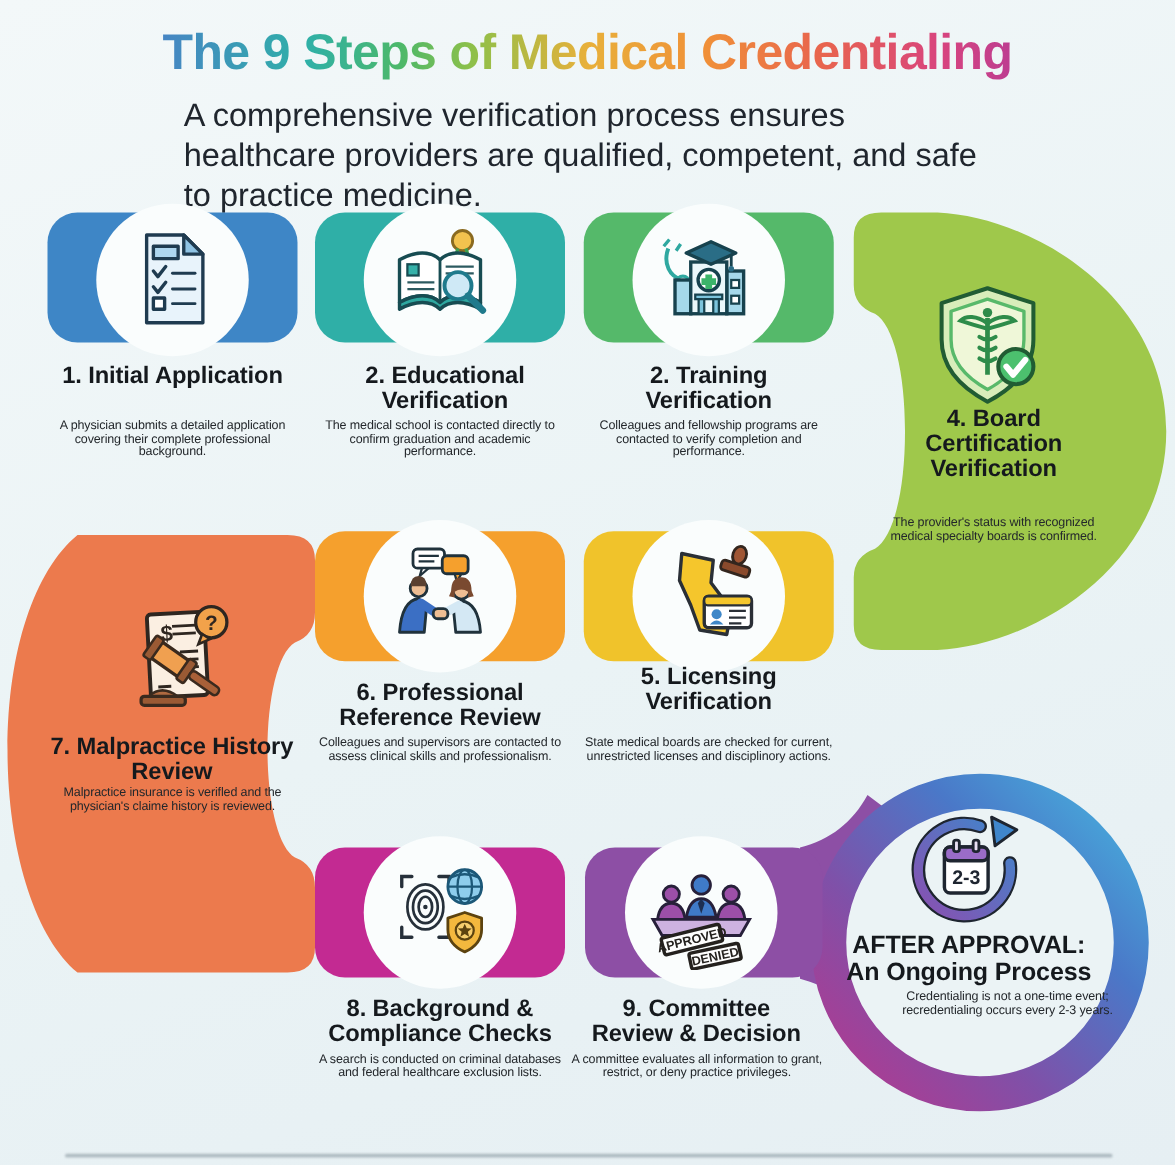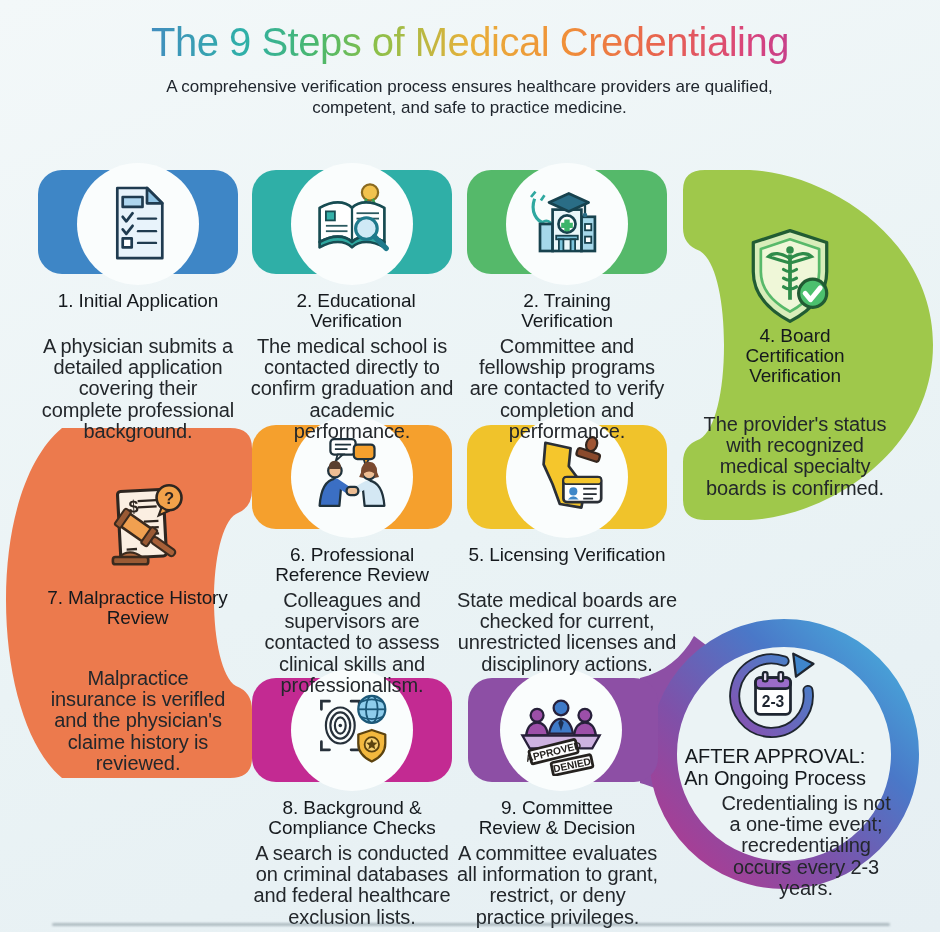--- a/index.html
+++ b/index.html
@@ -3,39 +3,39 @@
 <meta charset="utf-8">
 <style>
   html,body{margin:0;padding:0;}
   #canvas{
     position:relative;width:940px;height:932px;overflow:hidden;
     background:linear-gradient(160deg,#f3f8f9 0%,#eaf3f5 55%,#e6eff3 100%);
     font-family:"Liberation Sans","DejaVu Sans",sans-serif;
   }
   .main-title{
     position:absolute;left:0;top:20px;width:940px;text-align:center;
-    font-size:40px;font-weight:normal;letter-spacing:-0.5px;
+    font-size:40px;font-weight:bold;letter-spacing:-0.5px;
     background:linear-gradient(90deg,#6a5ab8 0%,#4a7fc8 12%,#2fb0a8 26%,#4cb86a 34%,#8cc04a 40%,#e8b03a 50%,#f09038 60%,#e8644e 70%,#d8447e 80%,#b03a9a 89%,#8a48b8 100%);
     -webkit-background-clip:text;background-clip:text;color:transparent;
   }
   .subtitle{
-    position:absolute;left:147px;top:76px;width:645px;text-align:center;
-    font-size:17px;line-height:1.24;color:#20262e;
+    position:absolute;left:147px;top:76px;width:645px;
+    font-size:26px;line-height:1.24;color:#20262e;
   }
   .card{position:absolute;width:200px;height:104px;border-radius:24px;}
   .icon-circle{
     position:absolute;width:122px;height:122px;border-radius:50%;
     background:#fafdfd;display:flex;align-items:center;justify-content:center;
   }
   .step-title{
-    position:absolute;text-align:center;font-weight:normal;font-size:19px;
+    position:absolute;text-align:center;font-weight:bold;font-size:19px;
     line-height:1.06;color:#15191d;letter-spacing:-0.1px;
   }
   .step-body{
-    position:absolute;text-align:center;font-size:20px;line-height:1.06;
+    position:absolute;text-align:center;font-size:10px;line-height:1.06;
     color:#23272b;letter-spacing:-0.1px;
   }
   .blob-svg,.conn-svg,.ring-svg,.icon-abs{position:absolute;}
   .bottom-line{
     position:absolute;left:52px;top:923px;width:838px;height:3px;
     background:rgba(70,90,100,0.35);border-radius:2px;filter:blur(1px);
   }
 </style>
 </head>
 <body>
@@ -279,33 +279,33 @@
     <text x="50" y="62" text-anchor="middle" font-size="17" font-weight="bold" fill="#1e2530" font-family="Liberation Sans,sans-serif">2-3</text>
   </svg>
 
   <div class="step-title" style="left:48px;top:291px;width:180px">1. Initial Application</div>
   <div class="step-body" style="left:36px;top:336px;width:204px">A physician submits a detailed application covering their complete professional background.</div>
 
   <div class="step-title" style="left:266px;top:291px;width:180px">2. Educational Verification</div>
   <div class="step-body" style="left:250px;top:336px;width:204px">The medical school is contacted directly to confirm graduation and academic performance.</div>
 
   <div class="step-title" style="left:477px;top:291px;width:180px">2. Training Verification</div>
-  <div class="step-body" style="left:465px;top:336px;width:204px">Committee and fellowship programs are contacted to verify completion and performance.</div>
+  <div class="step-body" style="left:465px;top:336px;width:204px">Colleagues and fellowship programs are contacted to verify completion and performance.</div>
 
   <div class="step-title" style="left:715px;top:326px;width:160px">4. Board Certification Verification</div>
   <div class="step-body" style="left:702px;top:414px;width:186px">The provider's status with recognized medical specialty boards is confirmed.</div>
 
   <div class="step-title" style="left:252px;top:545px;width:200px">6. Professional Reference Review</div>
   <div class="step-body" style="left:245px;top:590px;width:214px">Colleagues and supervisors are contacted to assess clinical skills and professionalism.</div>
 
-  <div class="step-title" style="left:467px;top:545px;width:200px">5. Licensing Verification</div>
+  <div class="step-title" style="left:467px;top:532px;width:200px">5. Licensing Verification</div>
   <div class="step-body" style="left:456px;top:590px;width:222px">State medical boards are checked for current, unrestricted licenses and disciplinory actions.</div>
 
   <div class="step-title" style="left:40px;top:588px;width:195px">7. Malpractice History Review</div>
-  <div class="step-body" style="left:48px;top:668px;width:180px">Malpractice insurance is verifled and the physician's claime history is reviewed.</div>
+  <div class="step-body" style="left:48px;top:630px;width:180px">Malpractice insurance is verifled and the physician's claime history is reviewed.</div>
 
   <div class="step-title" style="left:247px;top:798px;width:210px">8. Background &amp; Compliance Checks</div>
   <div class="step-body" style="left:250px;top:843px;width:204px">A search is conducted on criminal databases and federal healthcare exclusion lists.</div>
 
   <div class="step-title" style="left:472px;top:798px;width:170px">9. Committee Review &amp; Decision</div>
   <div class="step-body" style="left:455px;top:843px;width:205px">A committee evaluates all information to grant, restrict, or deny practice privileges.</div>
 
   <div class="step-title" style="left:670px;top:768px;width:210px;font-size:20px">An Ongoing Process</div>
   <div class="step-title" style="left:670px;top:746px;width:210px;font-size:20px">AFTER APPROVAL:</div>
   <div class="step-body" style="left:716px;top:793px;width:180px">Credentialing is not a one-time event; recredentialing occurs every 2-3 years.</div>

